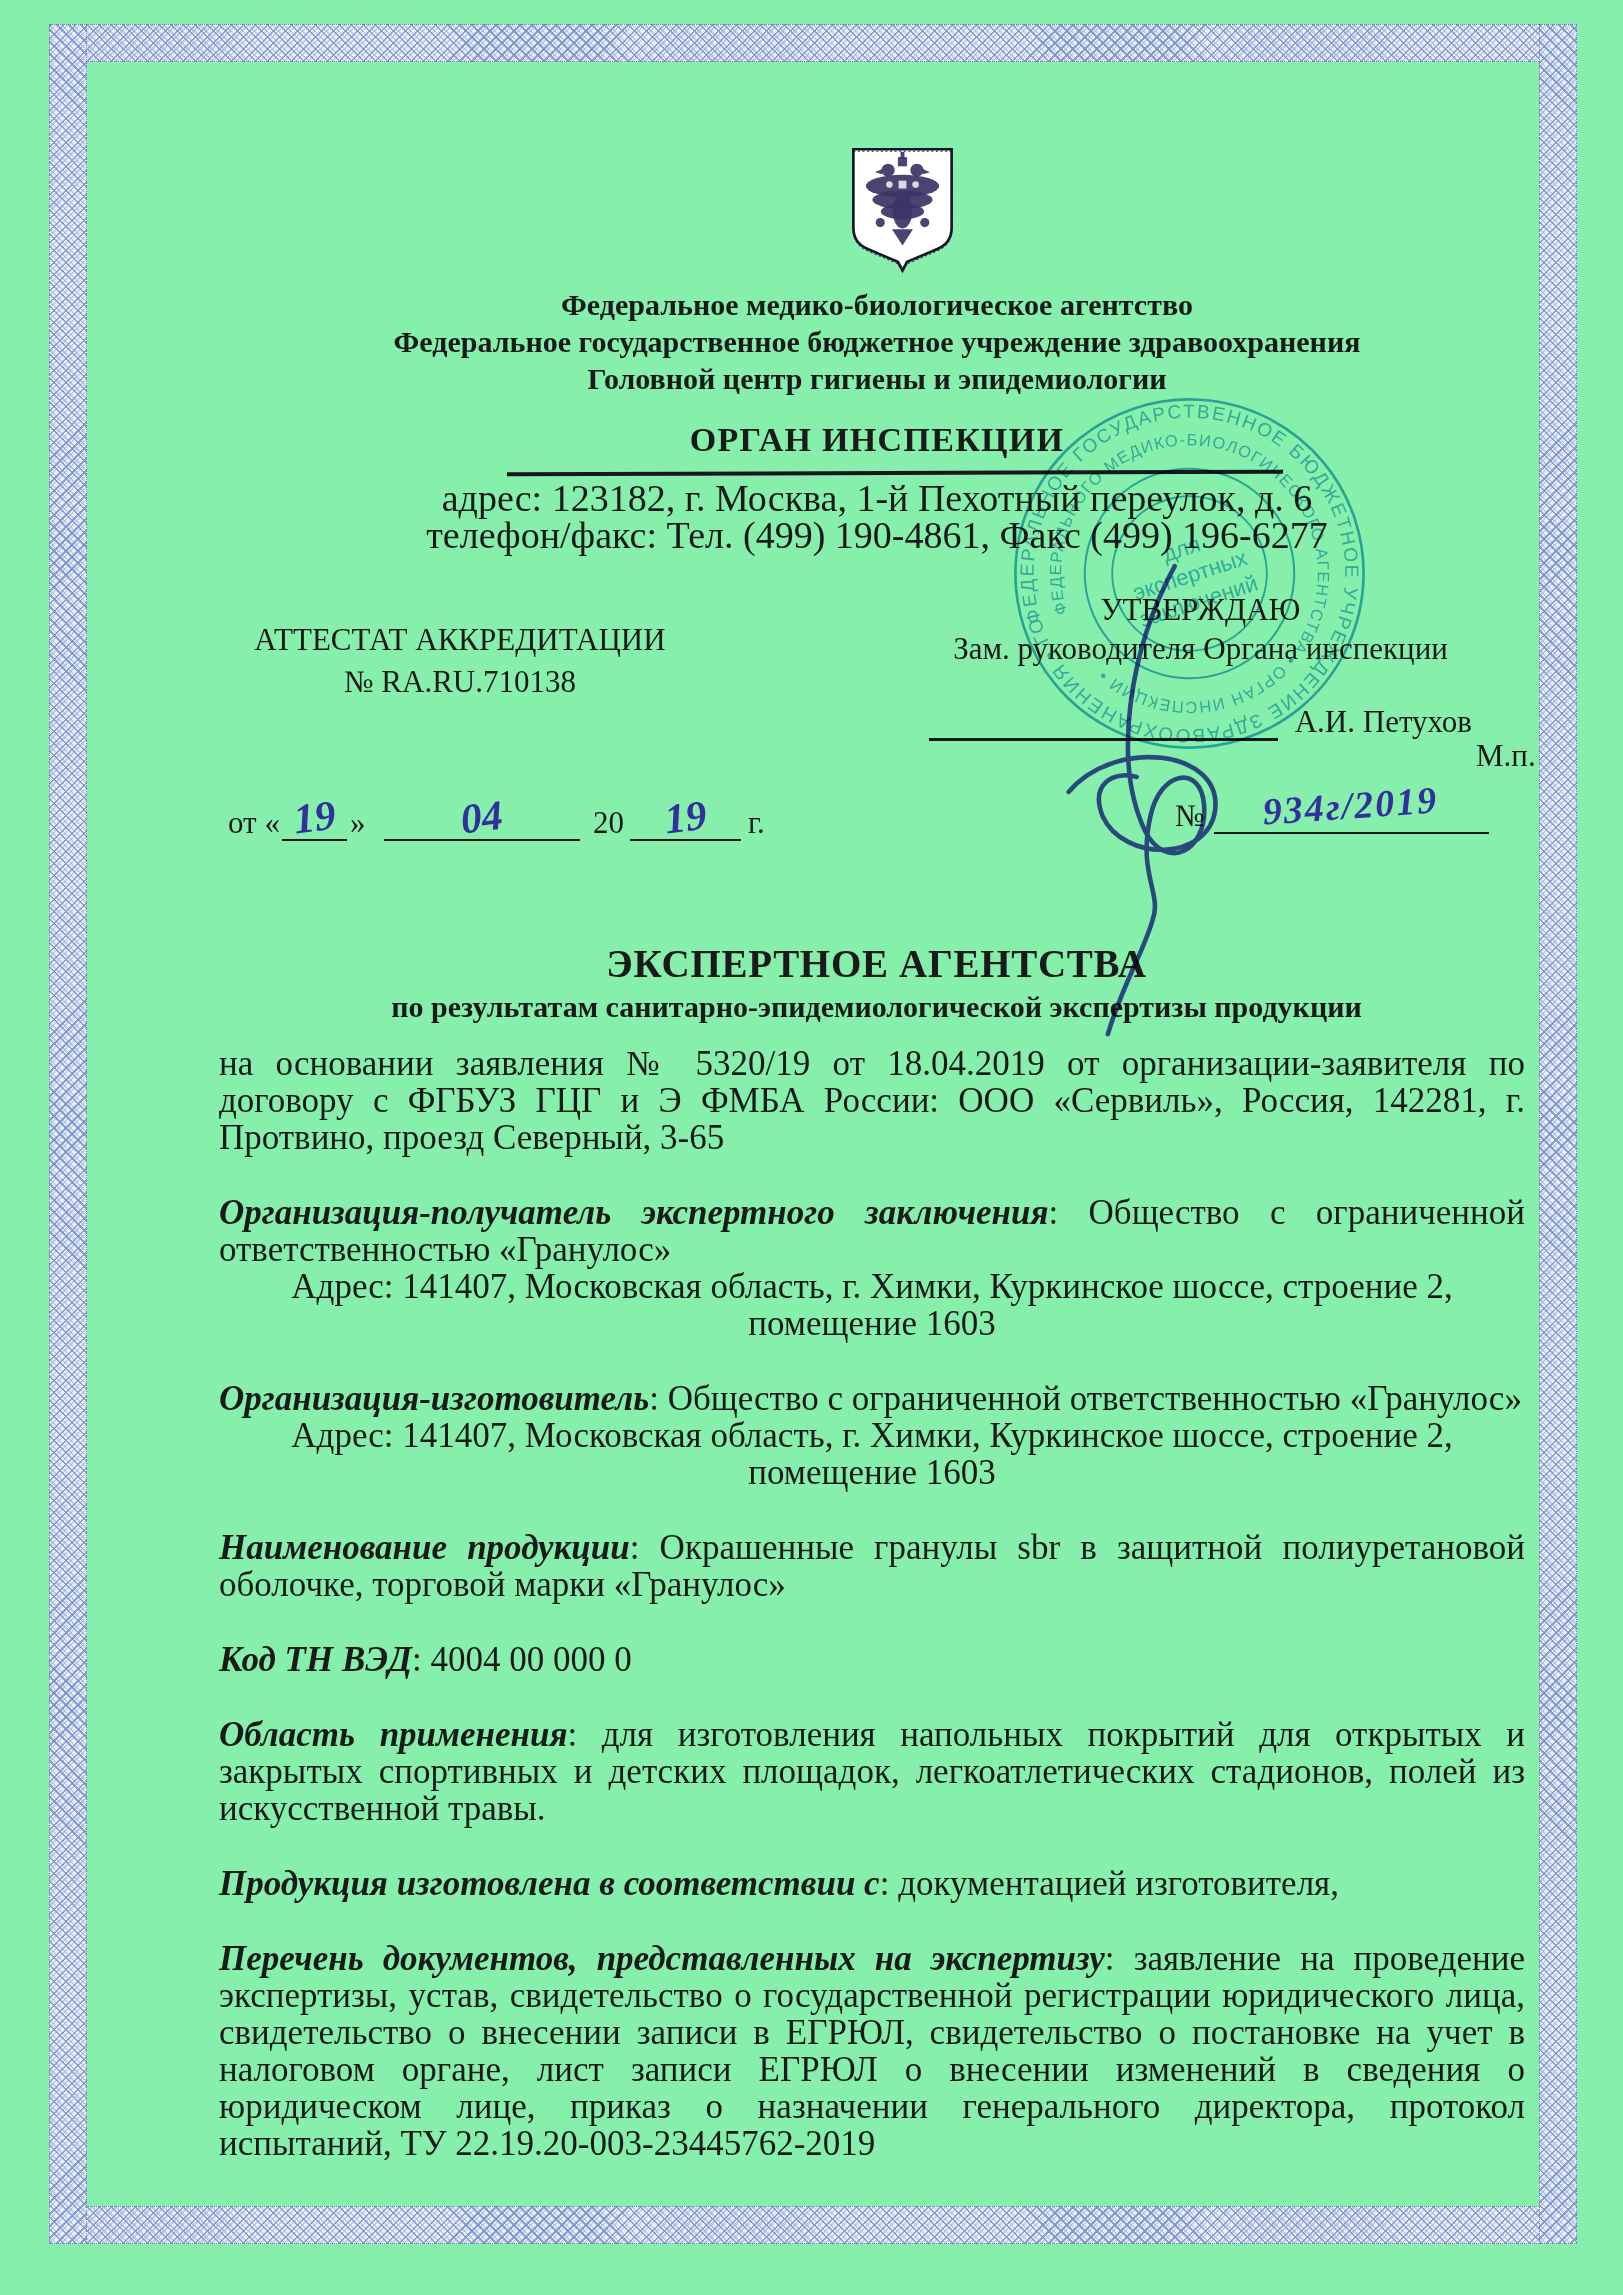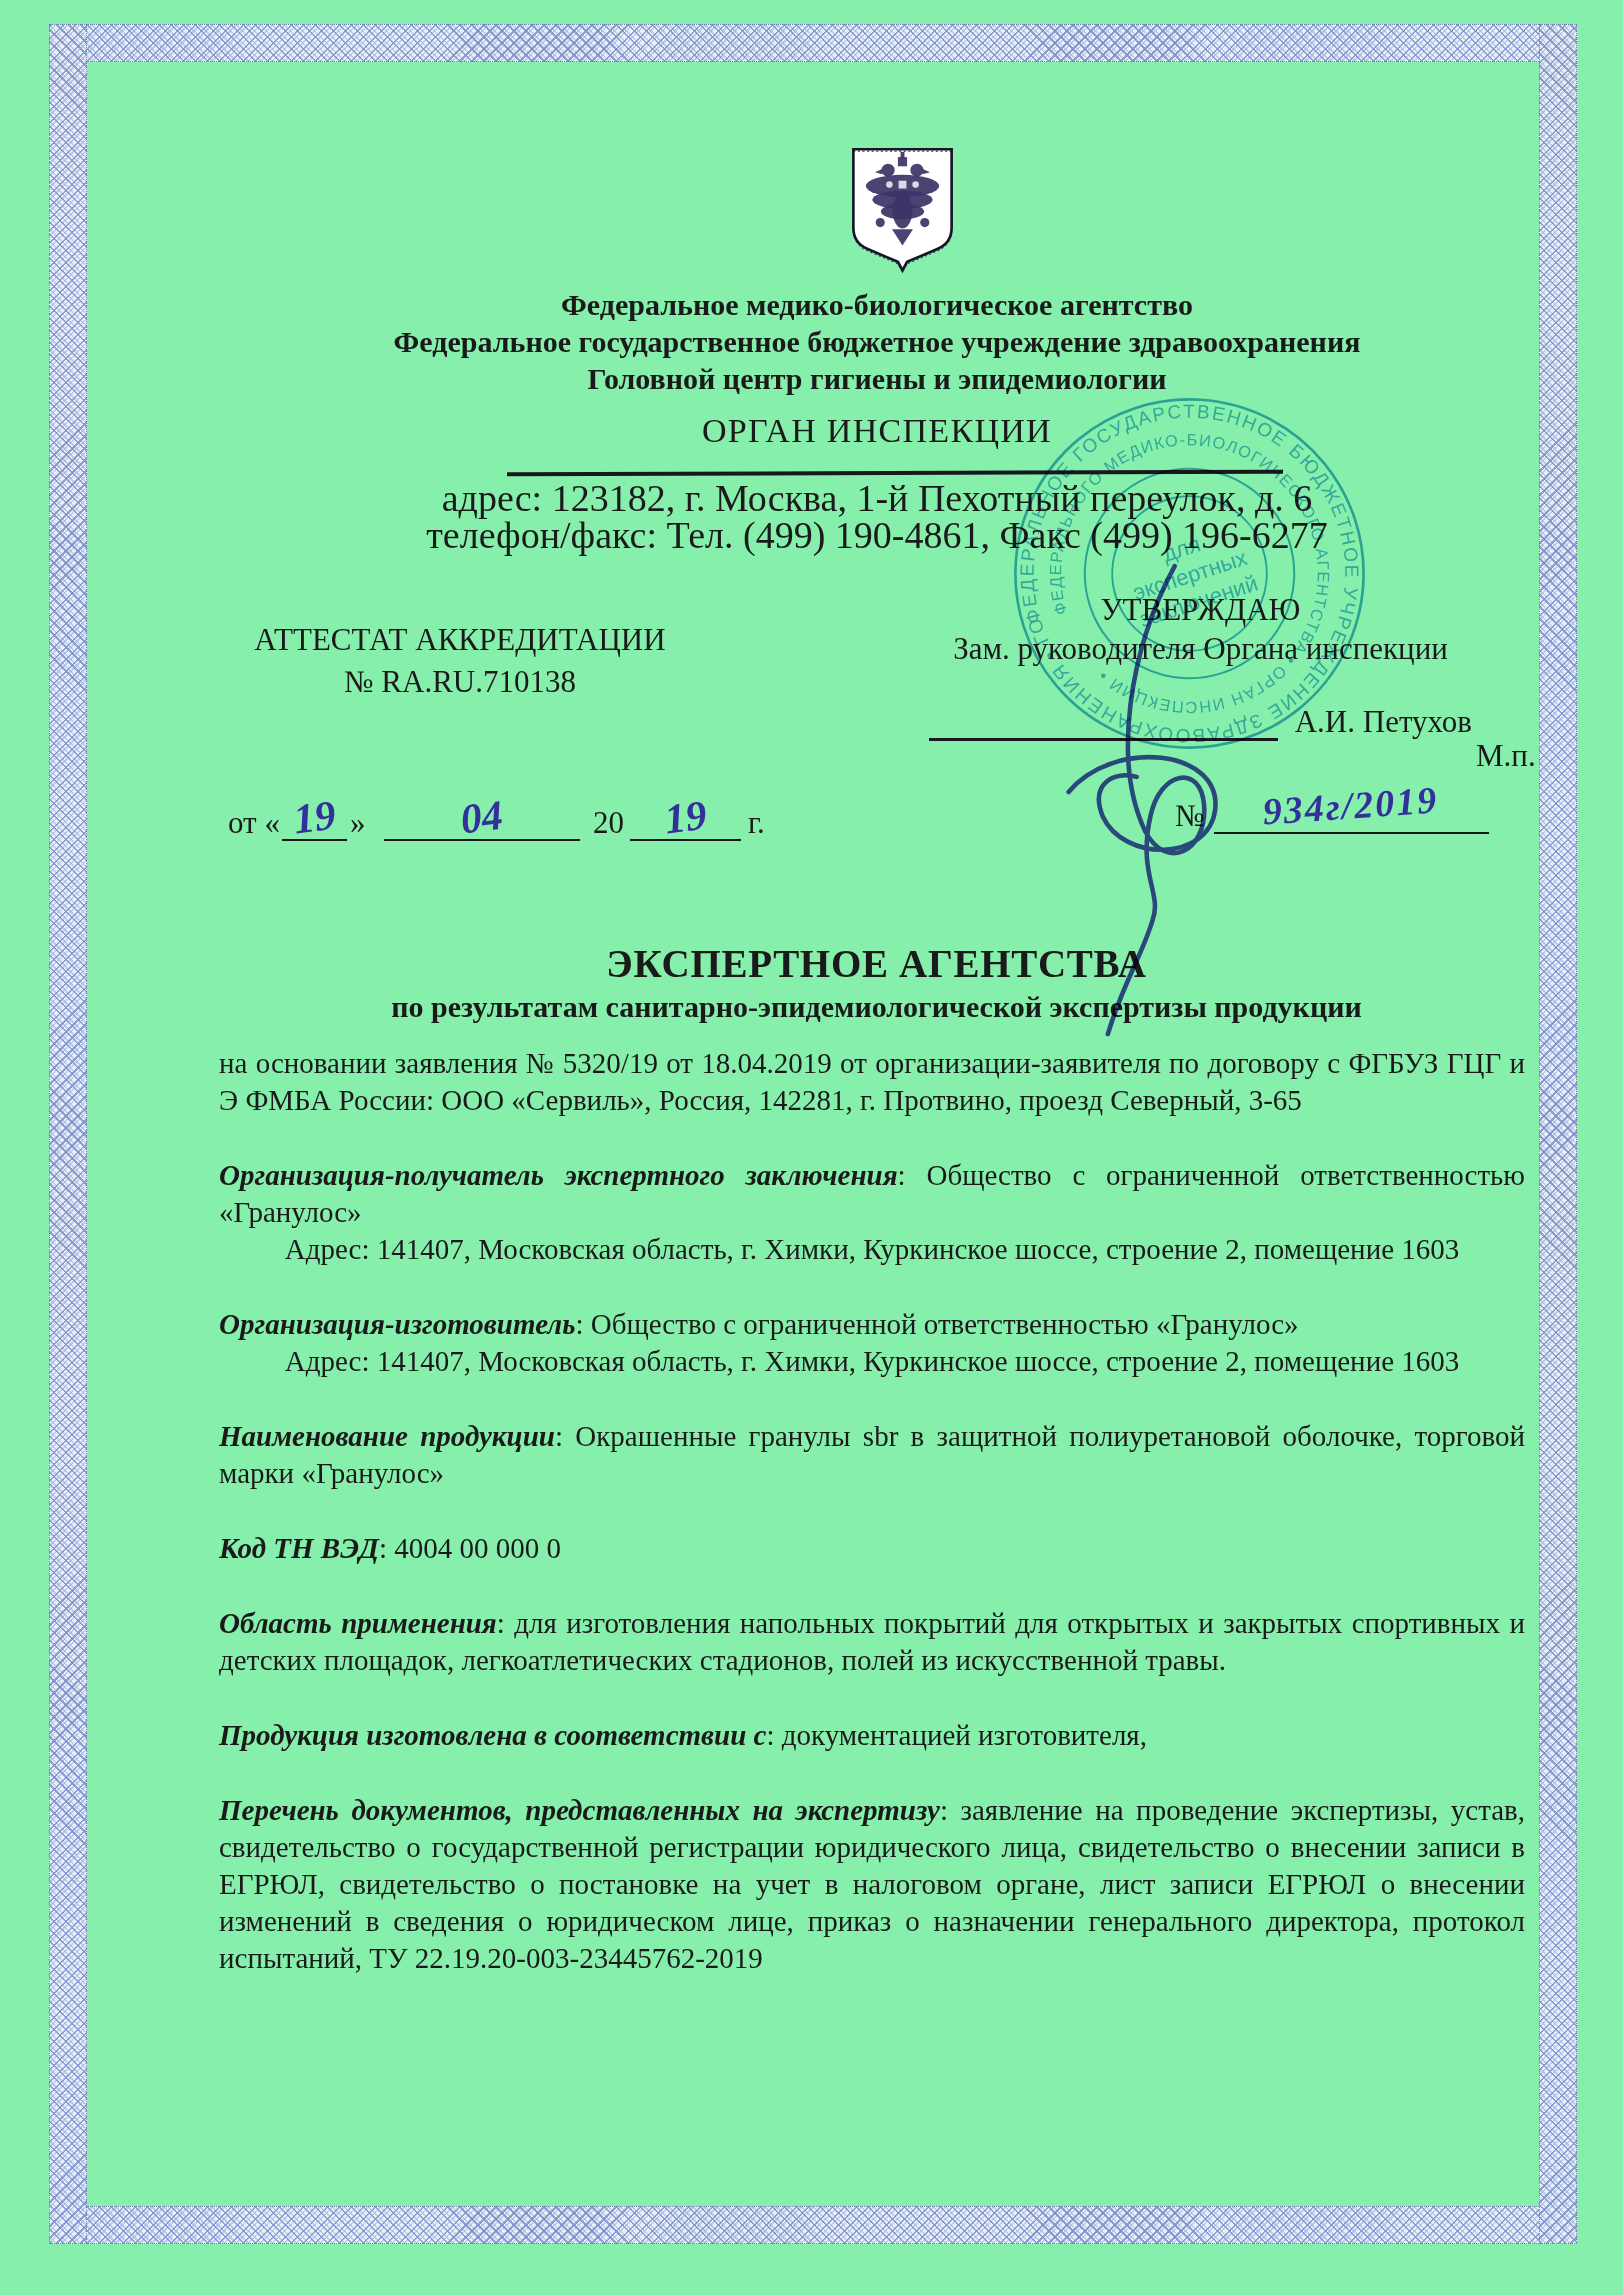--- a/index.html
+++ b/index.html
@@ -13,21 +13,21 @@
       repeating-linear-gradient(45deg, transparent 0 3.3px, rgba(150,170,215,.5) 3.3px 4.9px, transparent 4.9px 8.5px),
       repeating-linear-gradient(135deg, transparent 0 3.3px, rgba(150,170,215,.5) 3.3px 4.9px, transparent 4.9px 8.5px);}
   .band-top{left:49px;top:24px;width:1528px;height:38px;}
   .band-bottom{left:49px;top:2206px;width:1528px;height:38px;}
   .band-left{left:49px;top:24px;width:38px;height:2220px;}
   .band-right{left:1539px;top:24px;width:38px;height:2220px;}
   
   .abs{position:absolute;}
   .center{text-align:center;}
   .hdr{left:170px;top:286px;width:1414px;font-size:30px;font-weight:bold;line-height:37px;}
-  .organ{left:170px;top:412px;width:1414px;font-size:34px;font-weight:normal;letter-spacing:1.3px;}
+  .organ{left:170px;top:421px;width:1414px;font-size:34px;font-weight:bold;letter-spacing:1.3px;}
   .organ-rule{left:507px;top:471px;width:776px;height:3.9px;background:#17171c;transform:rotate(-.2deg);}
   .addr{left:170px;top:480px;width:1414px;font-size:38px;line-height:37px;}
   .accr{left:240px;top:619px;width:440px;font-size:31px;line-height:42px;}
   .appr{left:929px;top:590px;width:543px;font-size:31px;line-height:39px;text-align:center;}
   .sigrow{display:flex;align-items:flex-end;margin-top:34px;}
   .sigline{flex:1;height:27.5px;border-bottom:3.3px solid #17171c;}
   .signame{margin-left:16.4px;white-space:nowrap;}
   .mp{left:1476px;top:738px;font-size:31px;}
   .daterow{left:228px;top:800px;font-size:31px;white-space:nowrap;}
   .numrow{left:1175px;top:793px;font-size:31px;white-space:nowrap;}
@@ -35,21 +35,21 @@
   .w1{width:65px;margin:0 2.6px;}
   .w2{width:196px;margin:0 13px 0 18.3px;}
   .w3{width:111px;margin:0 6.5px;}
   .w4{width:275px;margin-left:9.2px;}
   .hand{font-style:italic;font-weight:bold;color:#33309b;display:inline-block;
         transform:rotate(-7deg) translateY(-3.9px);font-size:42px;line-height:1;}
   .hand2{font-style:italic;font-weight:bold;color:#33309b;display:inline-block;
         transform:rotate(-4deg) translateY(-6.5px);font-size:38px;line-height:1;letter-spacing:2px;}
   .title1{left:196px;top:941px;width:1361px;font-size:39px;font-weight:bold;letter-spacing:0.7px;}
   .title2{left:196px;top:990px;width:1361px;font-size:30px;font-weight:bold;}
-  .body{left:219px;top:1045px;width:1306px;font-size:29px;line-height:37px;}
+  .body{left:219px;top:1045px;width:1306px;font-size:35px;line-height:37px;}
   .para{margin:0 0 38px 0;text-align:left;}
   .para.j{text-align:justify;}
   .para .b{font-weight:bold;font-style:italic;}
   .extra-line{text-align:center;}
   .stamp{left:1003px;top:387px;mix-blend-mode:multiply;opacity:.85;}
   .signature{left:1011px;top:553px;mix-blend-mode:multiply;}
   .emblem{left:846px;top:144px;}
 </style>
 </head>
 <body>

